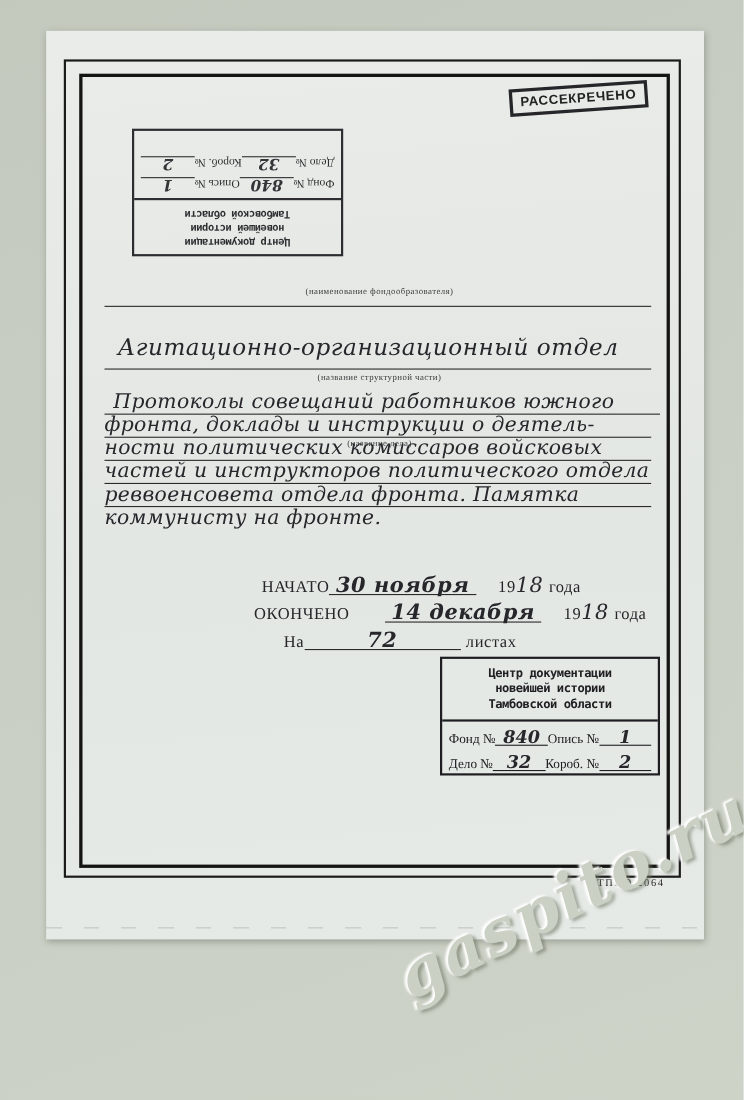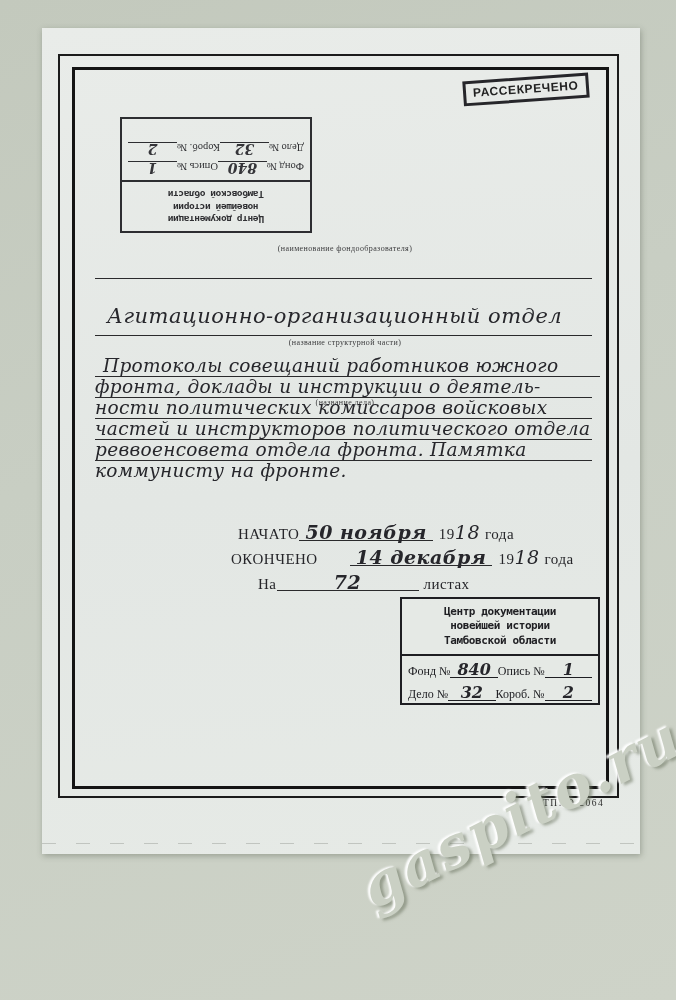--- a/index.html
+++ b/index.html
@@ -98,21 +98,21 @@
     border-bottom:1.5px solid #2a2a2c;
     font-size:18.5px;letter-spacing:.3px;overflow:visible;
   }
   .case-line.nob{border-bottom:none;}
   
   .drow{position:absolute;display:flex;align-items:baseline;font-size:15px;letter-spacing:.5px;color:#26262a;}
   .drow .dval{
     border-bottom:1.5px solid #2a2a2c;text-align:center;
     font-size:19px;font-weight:bold;padding:0 6px;line-height:16px;
   }
-  .drow .yr{margin-left:6px;}
+  .drow .yr{margin-left:20px;}
   .drow .yr-hw{font-size:19px;font-weight:normal;line-height:14px;}
   .drow .word{margin-left:5px;}
   .print-code{
     position:absolute;left:543px;top:798px;
     font-size:9.5px;letter-spacing:1.5px;color:#2b2b2b;
     font-family:"Liberation Serif", serif;
   }
   
   .watermark{
     position:absolute;left:365px;top:858px;
@@ -152,37 +152,37 @@
       <span class="val hw">1</span>
     </div>
     <div class="frow">
       <span class="lbl">Дело №</span>
       <span class="val hw">32</span>
       <span class="lbl">Короб. №</span>
       <span class="val hw">2</span>
     </div>
   </div>
 
-  <div class="caption" style="left:250px;top:244px;width:190px;">(наименование фондообразователя)</div>
+  <div class="caption" style="left:250px;top:260px;width:190px;">(наименование фондообразователя)</div>
   <div class="rule" style="left:95px;top:278px;width:497px;"></div>
 
   <div class="struct-name hw">Агитационно-организационный отдел</div>
   <div class="caption" style="left:255px;top:338px;width:180px;">(название структурной части)</div>
 
   <div class="case-line hw" style="top:376px;">фронта, доклады и инструкции о деятель-</div>
   <div class="case-line hw" style="top:355px;padding-left:8px;">Протоколы совещаний работников южного</div>
   <div class="caption" style="left:270px;top:398px;width:150px;">(название дела)</div>
   <div class="case-line hw" style="top:397px;">ности политических комиссаров войсковых</div>
   <div class="case-line hw" style="top:418px;">частей и инструкторов политического отдела</div>
   <div class="case-line hw" style="top:439px;">реввоенсовета отдела фронта. Памятка</div>
   <div class="case-line hw nob" style="top:460px;">коммунисту на фронте.</div>
 
   <div class="drow" style="left:238px;top:524px;">
     <span>НАЧАТО</span>
-    <span class="dval hw" style="min-width:108px;">50 ноября</span>
+    <span class="dval hw" style="min-width:108px;">30 ноября</span>
     <span class="yr">19</span>
     <span class="yr-hw hw">18</span>
     <span class="word">года</span>
   </div>
   <div class="drow" style="left:231px;top:549px;">
     <span>ОКОНЧЕНО</span>
     <span class="dval hw" style="min-width:104px;margin-left:32px;">14 декабря</span>
     <span class="yr">19</span>
     <span class="yr-hw hw">18</span>
     <span class="word">года</span>

